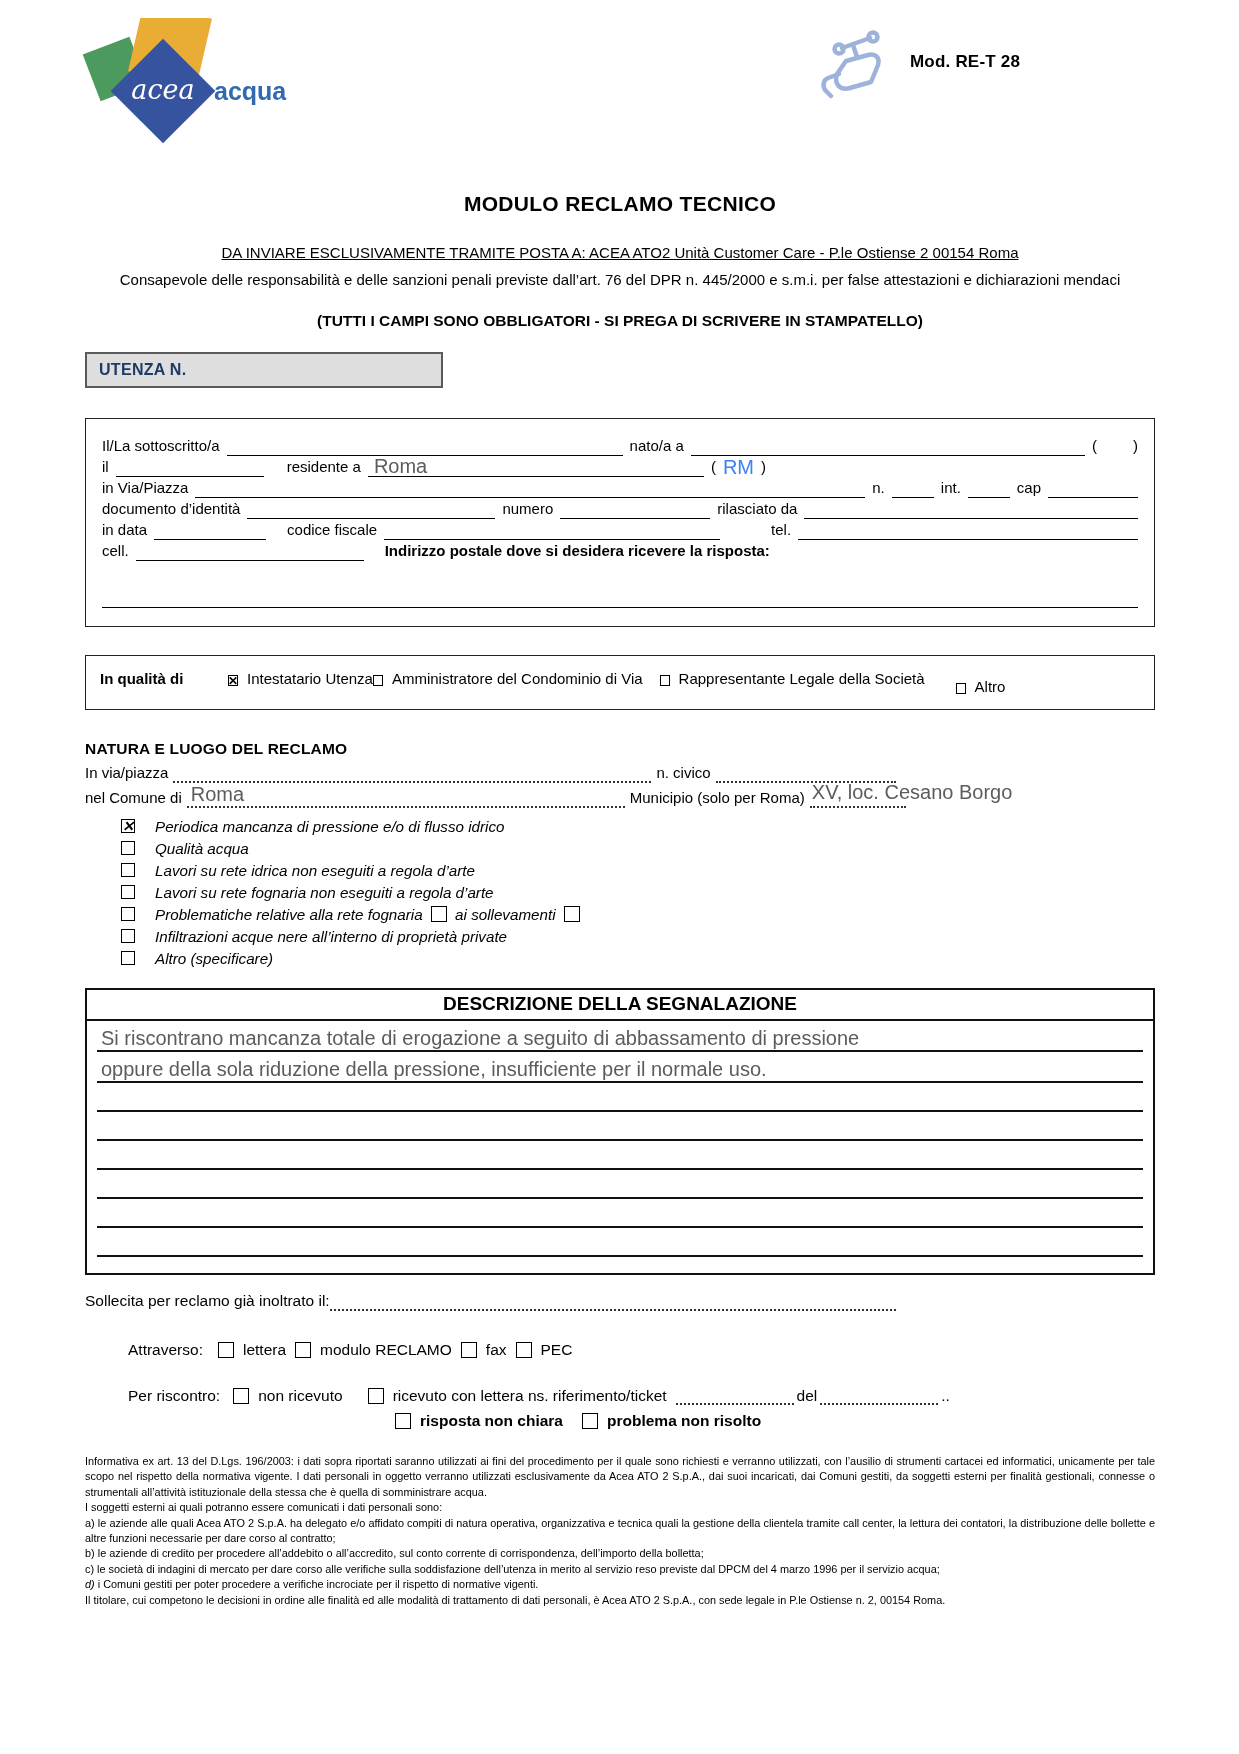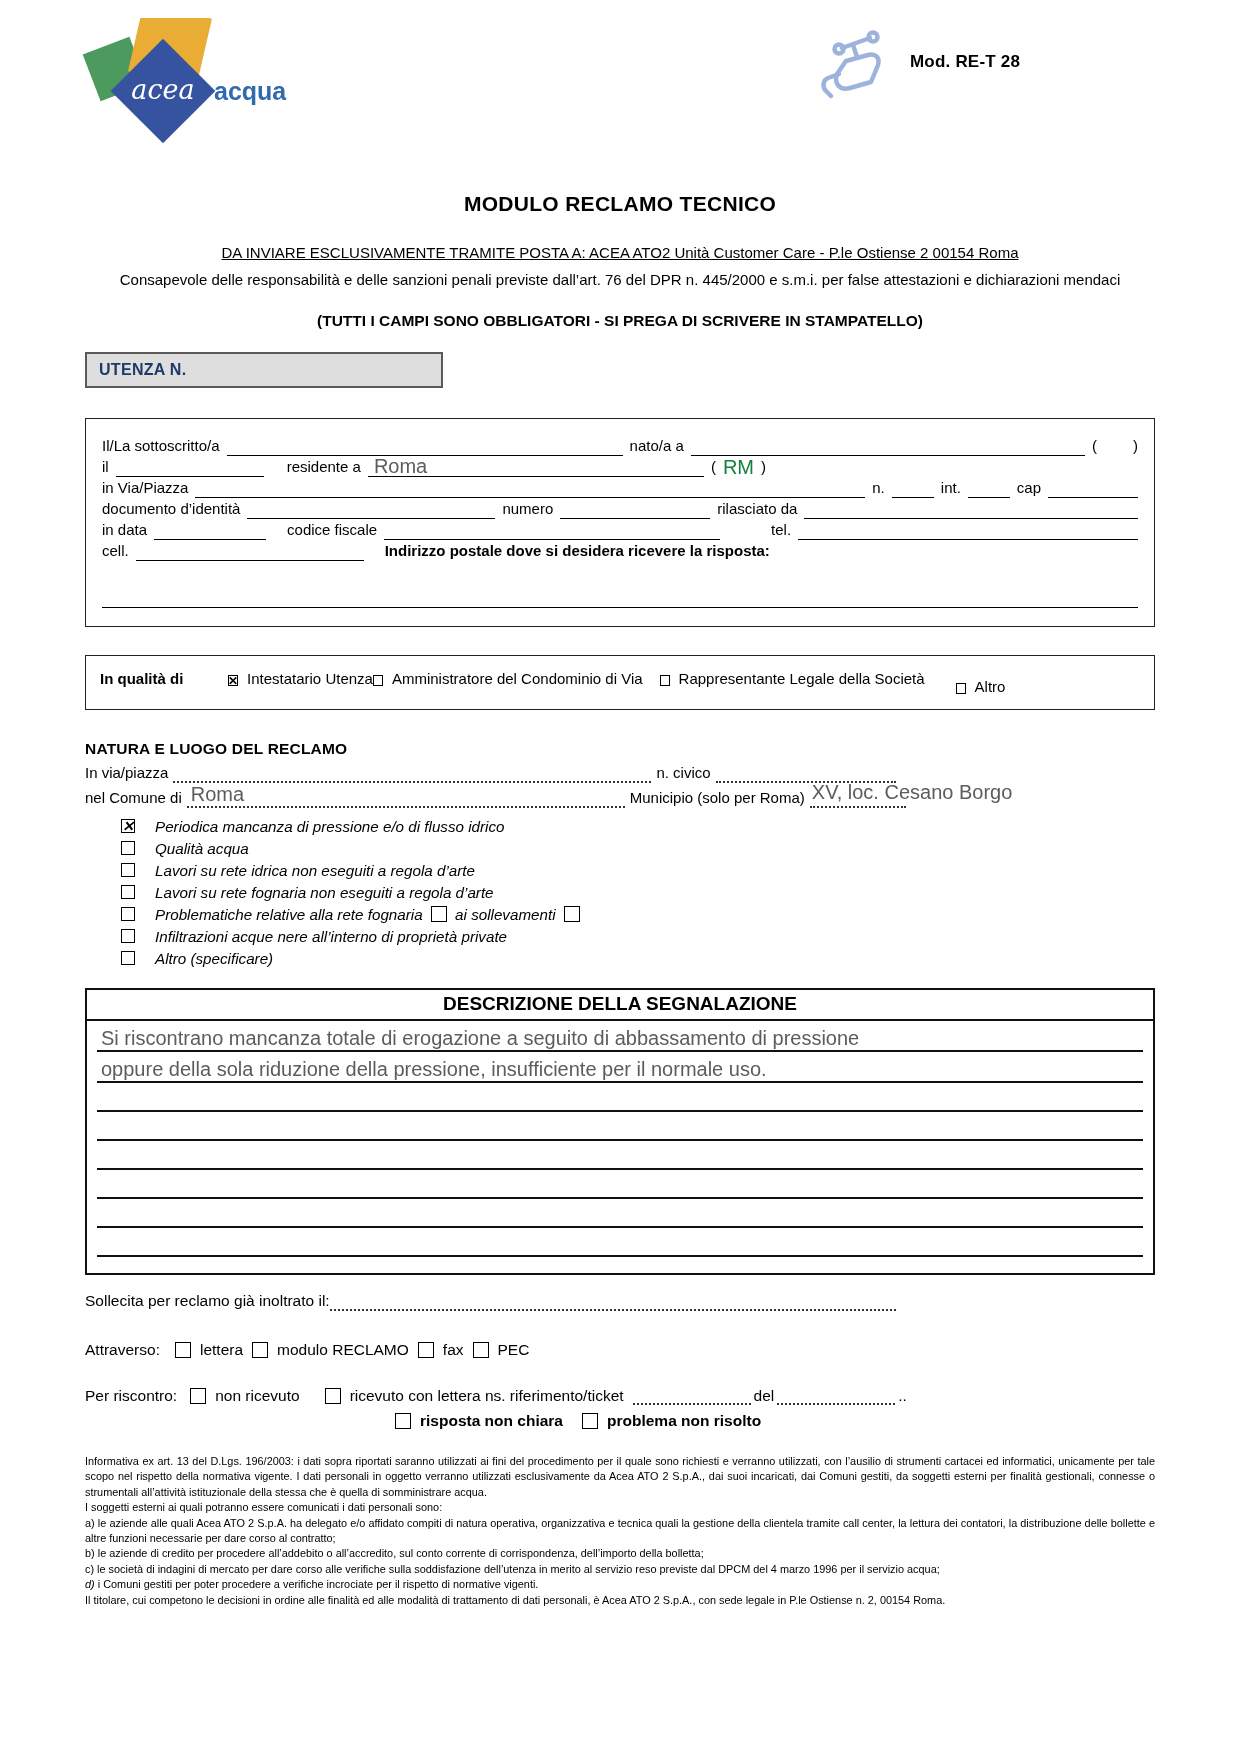--- a/index.html
+++ b/index.html
@@ -35,21 +35,21 @@
 
   
   .frame { border:1.5px solid #222; padding:16px 16px 14px 16px; }
   .frow { display:flex; align-items:flex-end; gap:7px; margin-bottom:0; font-size:15px; }
   .frow:last-child { margin-bottom:4px; }
   .lbl { white-space:nowrap; line-height:20px; }
   .lbl.b { font-weight:bold; }
   .blank { display:inline-block; height:21px; border-bottom:1.6px solid #000; position:relative; }
   .blank.grow { flex:1; }
   .fill { position:absolute; left:6px; bottom:-1px; color:#5c5c5c; font-size:20px; white-space:nowrap; line-height:22px; }
-  .fill-inline { color:#15803d; font-size:20px; line-height:20px; white-space:nowrap; }
+  .fill-inline { color:#3b82f6; font-size:20px; line-height:20px; white-space:nowrap; }
   .gap-paren { display:inline-block; width:22px; }
 
   
   .dots { display:inline-block; height:19px; border-bottom:2px dotted #333; position:relative; }
 
   
   .cb { display:inline-block; width:14px; height:14px; border:1.8px solid #000; position:relative; flex:none; }
   .cb.sm { width:10px; height:11px; border-width:1.4px; }
   .cb.med { width:16px; height:16px; border-width:1.6px; }
   .cb.checked::before {
@@ -77,21 +77,21 @@
 
   
   .descr { margin-top:20px; border:2px solid #111; }
   .descr-h { text-align:center; font-weight:bold; font-size:19px; padding:3px 0 4px; border-bottom:2px solid #111; }
   .dlines { padding:0 10px 16px 10px; }
   .dline { height:29px; border-bottom:2px solid #111; position:relative; }
   .dline .dfill { position:absolute; left:4px; bottom:0px; color:#5c5c5c; font-size:20px; white-space:nowrap; }
 
   
   .sollecita { margin-top:16px; display:flex; align-items:flex-end; font-size:15.5px; }
-  .inline-row { display:flex; align-items:center; gap:9px; font-size:15.5px; }
+  .inline-row { display:flex; align-items:center; gap:9px; font-size:15.5px;margin-left:43px; }
   .attraverso { margin-top:30px; }
   .riscontro { margin-top:27px; }
   .riscontro2 { margin-top:7px; margin-left:310px;font-weight:bold; }
 
   
   .privacy { margin-top:24px; font-size:10.9px; line-height:15.4px; text-align:justify; color:#000; }
   .privacy .ital { font-style:italic; }
 </style>
 </head>
 <body>

